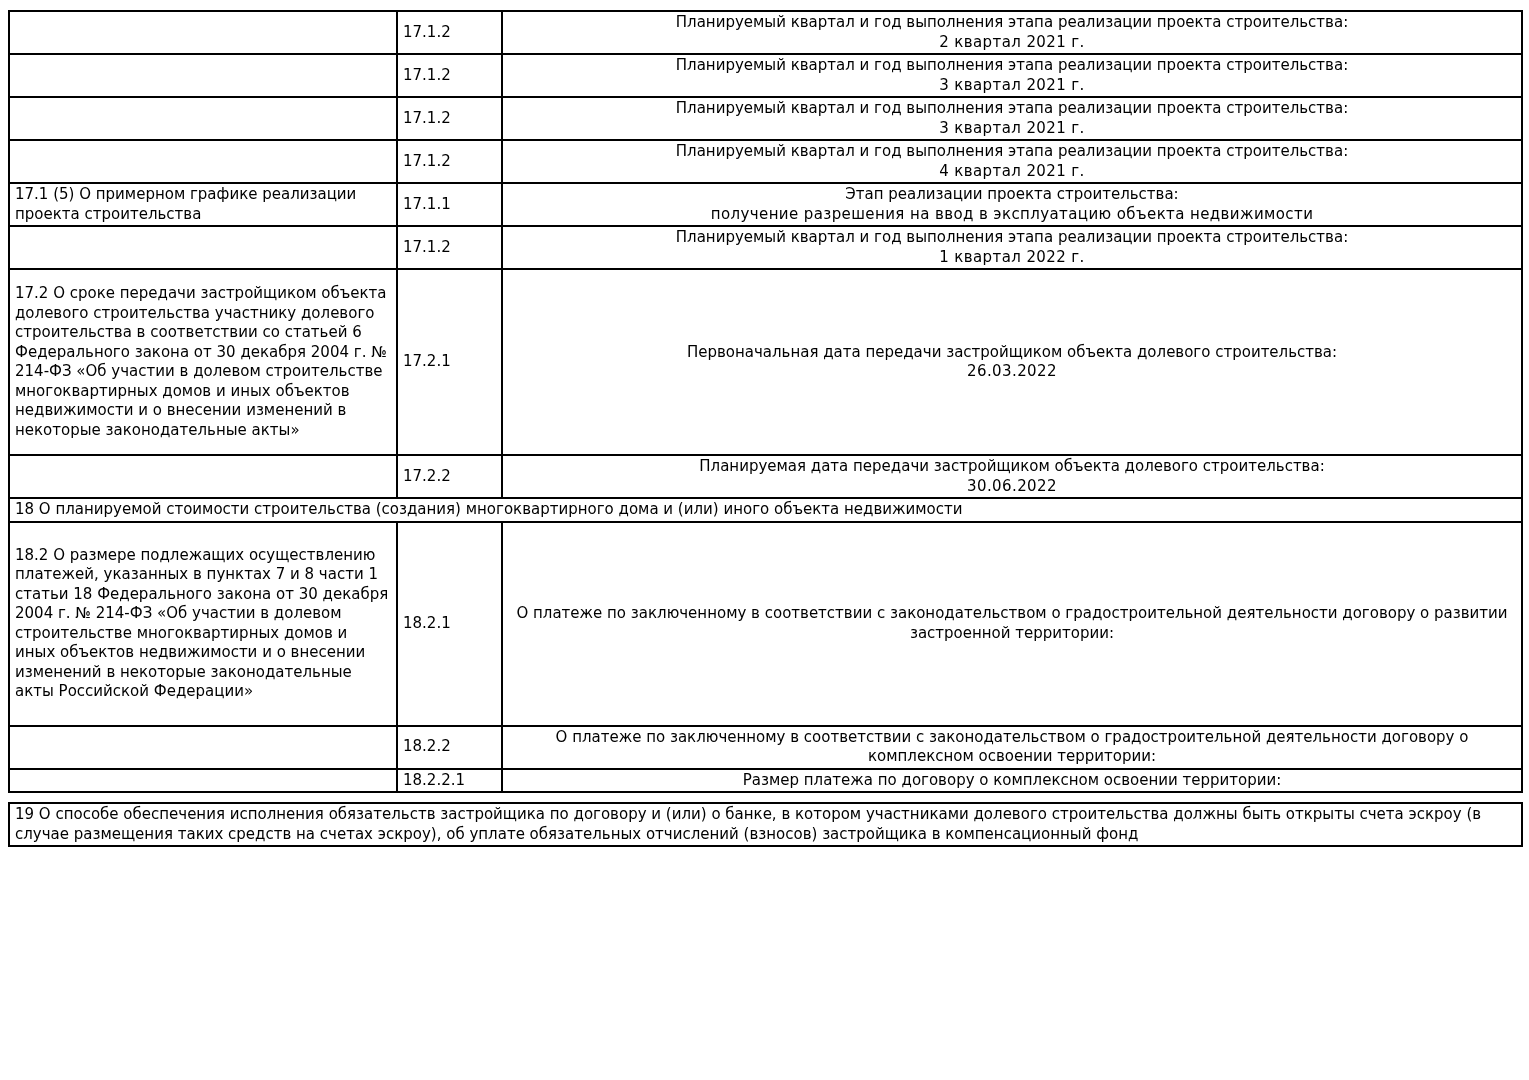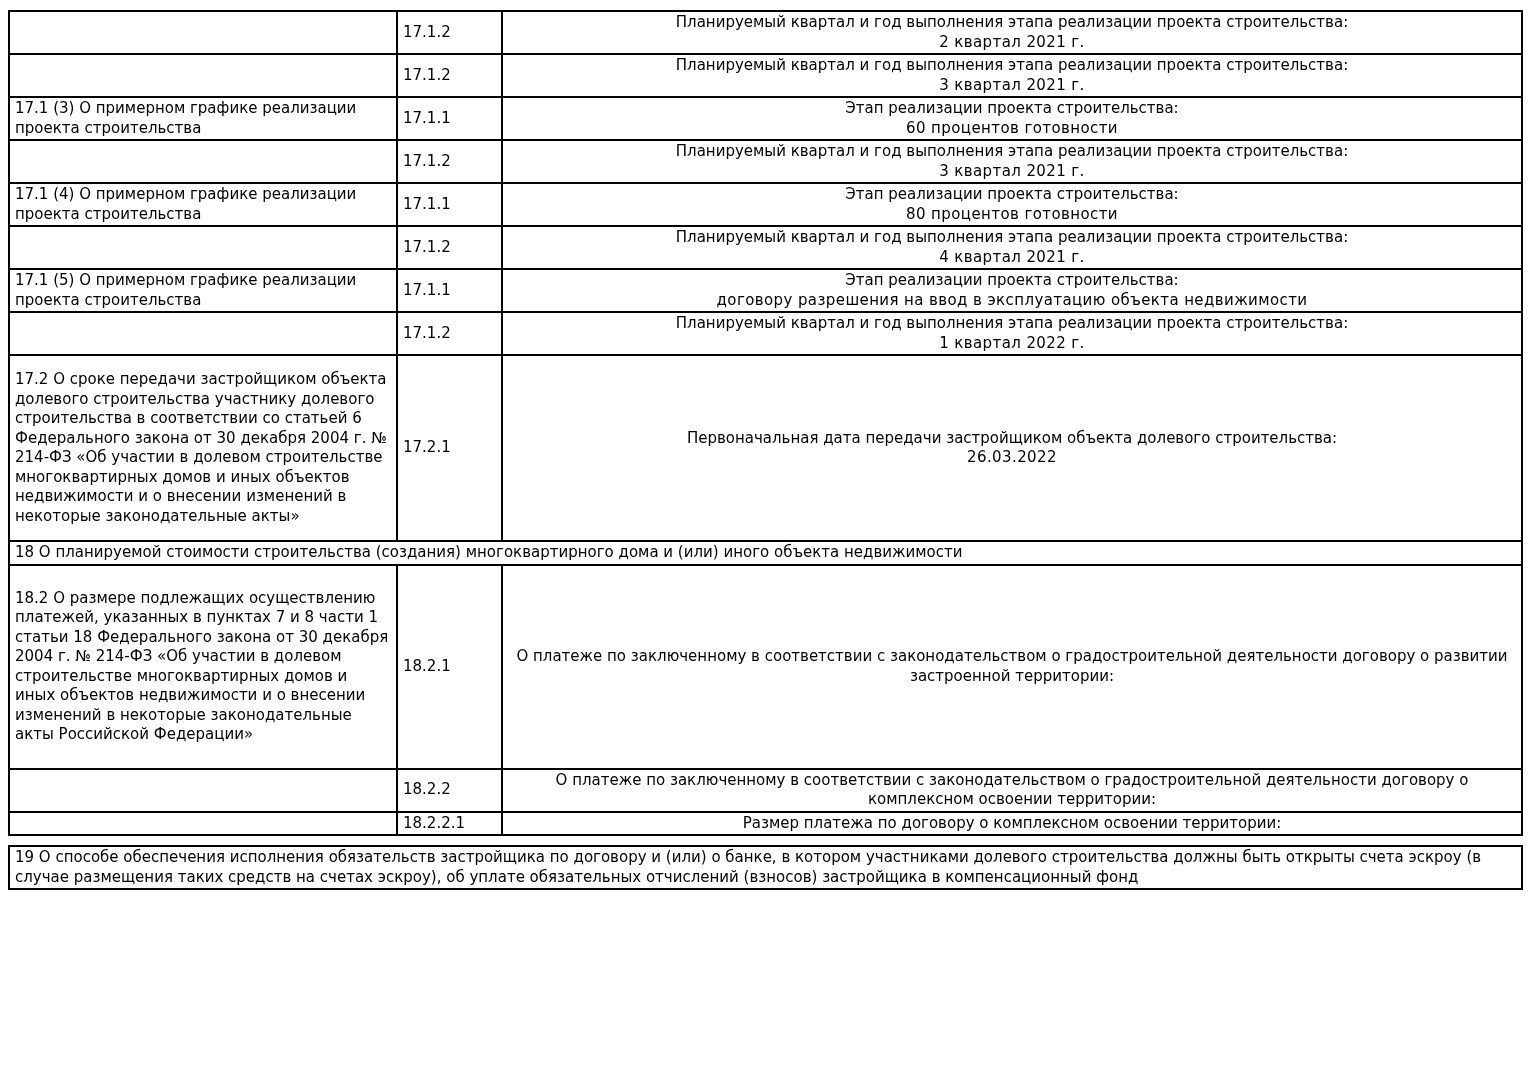--- a/index.html
+++ b/index.html
@@ -82,62 +82,46 @@
 
       <tr>
         <td class="c-left"></td>
         <td class="c-num">17.1.2</td>
         <td class="c-val">
           <div class="lbl">Планируемый квартал и год выполнения этапа реализации проекта строительства:</div>
           <div class="val">3 квартал 2021 г.</div>
         </td>
       </tr>
 
-      <tr>
-        <td class="c-left">17.1 (3) О примерном графике реализации проекта строительства</td>
-        <td class="c-num">17.1.1</td>
-        <td class="c-val">
-          <div class="lbl">Этап реализации проекта строительства:</div>
-          <div class="val">60 процентов готовности</div>
-        </td>
-      </tr>
 
       <tr>
         <td class="c-left"></td>
         <td class="c-num">17.1.2</td>
         <td class="c-val">
           <div class="lbl">Планируемый квартал и год выполнения этапа реализации проекта строительства:</div>
           <div class="val">3 квартал 2021 г.</div>
         </td>
       </tr>
 
-      <tr>
-        <td class="c-left">17.1 (4) О примерном графике реализации проекта строительства</td>
-        <td class="c-num">17.1.1</td>
-        <td class="c-val">
-          <div class="lbl">Этап реализации проекта строительства:</div>
-          <div class="val">80 процентов готовности</div>
-        </td>
-      </tr>
 
       <tr>
         <td class="c-left"></td>
         <td class="c-num">17.1.2</td>
         <td class="c-val">
           <div class="lbl">Планируемый квартал и год выполнения этапа реализации проекта строительства:</div>
           <div class="val">4 квартал 2021 г.</div>
         </td>
       </tr>
 
       <tr>
         <td class="c-left">17.1 (5) О примерном графике реализации проекта строительства</td>
         <td class="c-num">17.1.1</td>
         <td class="c-val">
           <div class="lbl">Этап реализации проекта строительства:</div>
-          <div class="val">договору разрешения на ввод в эксплуатацию объекта недвижимости</div>
+          <div class="val">получение разрешения на ввод в эксплуатацию объекта недвижимости</div>
         </td>
       </tr>
 
       <tr>
         <td class="c-left"></td>
         <td class="c-num">17.1.2</td>
         <td class="c-val">
           <div class="lbl">Планируемый квартал и год выполнения этапа реализации проекта строительства:</div>
           <div class="val">1 квартал 2022 г.</div>
         </td>
@@ -145,20 +129,28 @@
 
       <tr class="tall-a">
         <td class="c-left">17.2 О сроке передачи застройщиком объекта долевого строительства участнику долевого строительства в соответствии со статьей 6 Федерального закона от 30 декабря 2004 г. № 214-ФЗ «Об участии в долевом строительстве многоквартирных домов и иных объектов недвижимости и о внесении изменений в некоторые законодательные акты»</td>
         <td class="c-num">17.2.1</td>
         <td class="c-val">
           <div class="lbl">Первоначальная дата передачи застройщиком объекта долевого строительства:</div>
           <div class="val">26.03.2022</div>
         </td>
       </tr>
 
+      <tr>
+        <td class="c-left"></td>
+        <td class="c-num">17.2.2</td>
+        <td class="c-val">
+          <div class="lbl">Планируемая дата передачи застройщиком объекта долевого строительства:</div>
+          <div class="val">30.06.2022</div>
+        </td>
+      </tr>
 
       <tr>
         <td class="c-section" colspan="3">18 О планируемой стоимости строительства (создания) многоквартирного дома и (или) иного объекта недвижимости</td>
       </tr>
 
 
       <tr class="tall-b">
         <td class="c-left">18.2 О размере подлежащих осуществлению платежей, указанных в пунктах 7 и 8 части 1 статьи 18 Федерального закона от 30 декабря 2004 г. № 214-ФЗ «Об участии в долевом строительстве многоквартирных домов и иных объектов недвижимости и о внесении изменений в некоторые законодательные акты Российской Федерации»</td>
         <td class="c-num">18.2.1</td>
         <td class="c-val">

